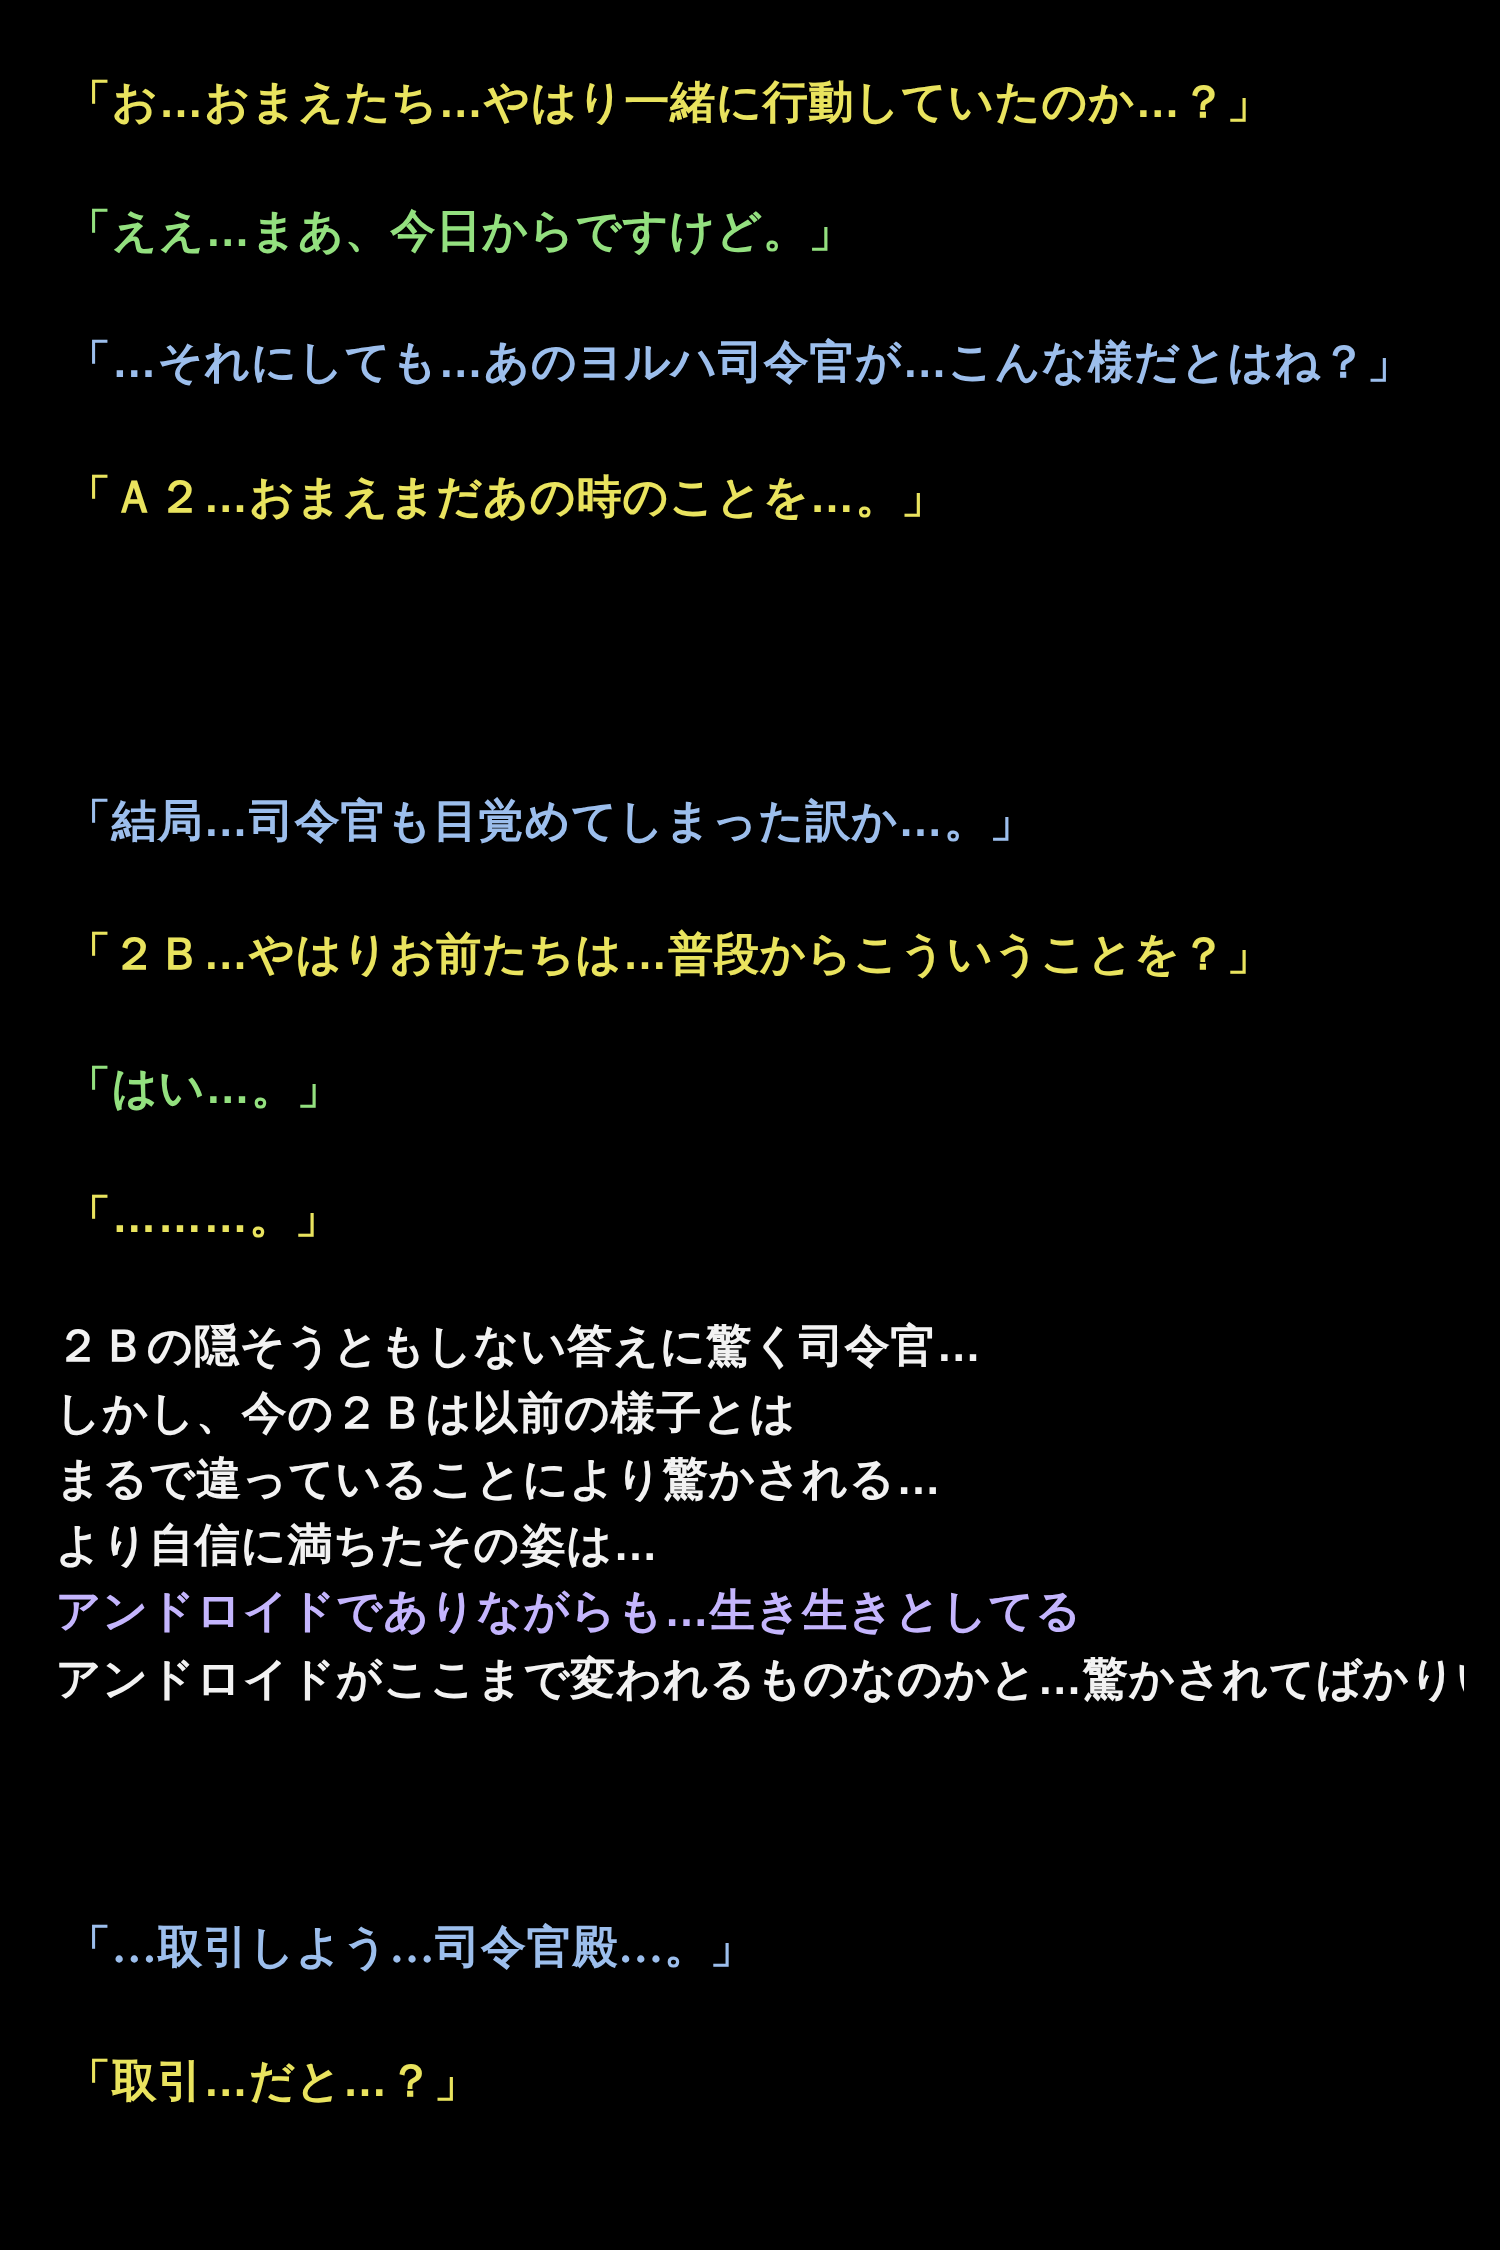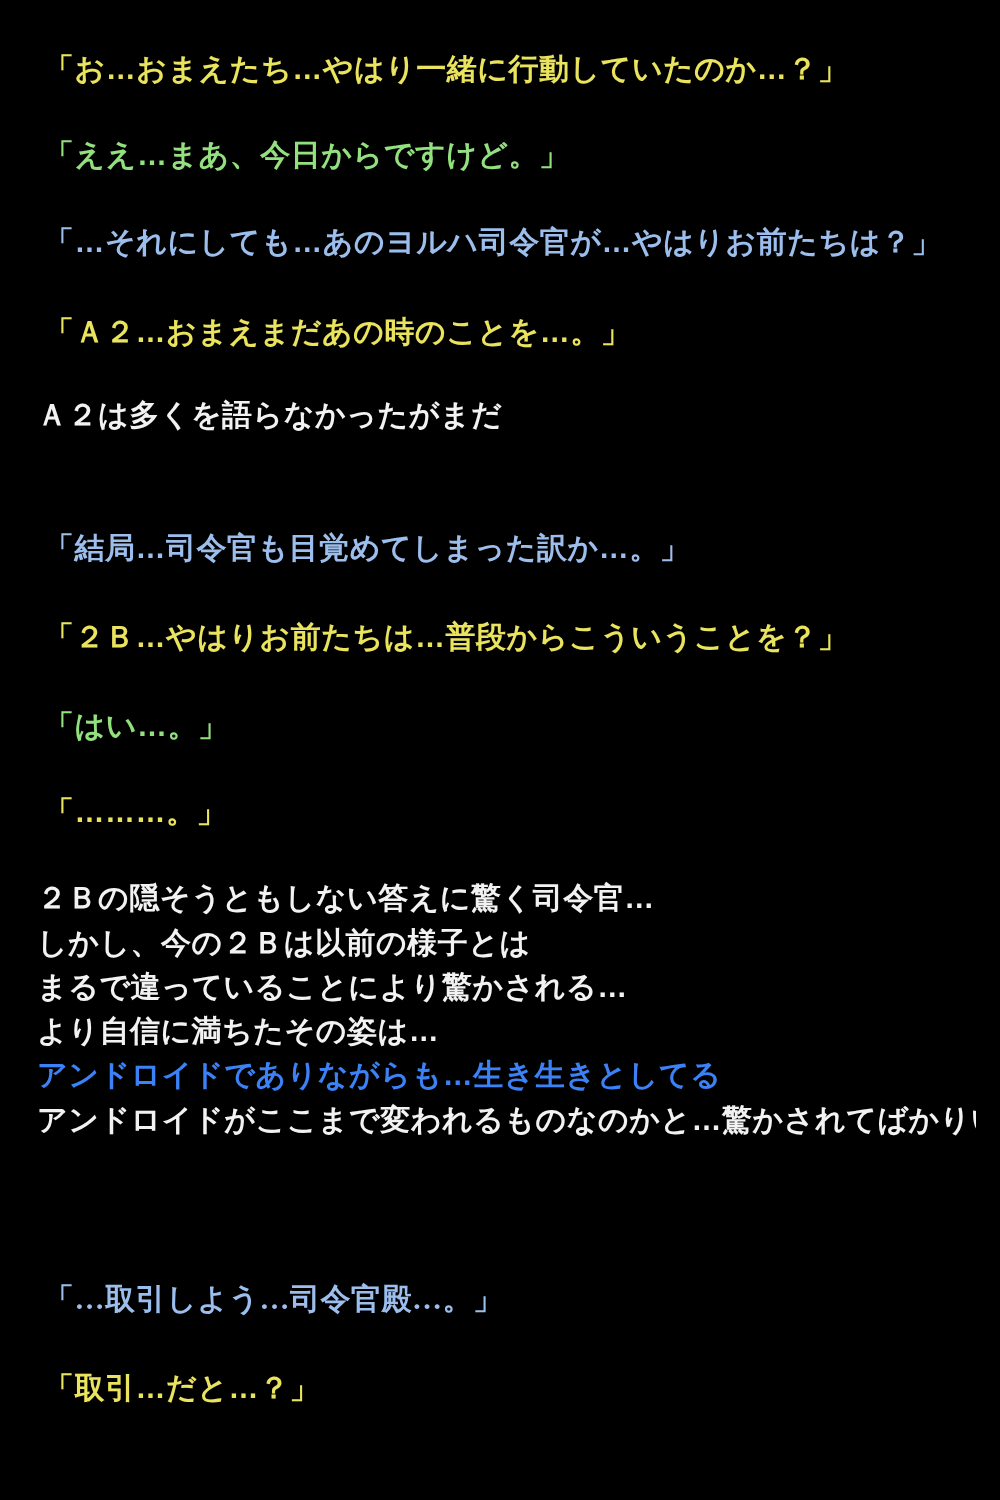--- a/index.html
+++ b/index.html
@@ -25,28 +25,27 @@
   }
   .dialogue { left: 44px; }
   .narration { left: 37px; }
 </style>
 </head>
 <body>
 
 <div class="page">
   <div class="line dialogue" style="top: 51px; color: rgb(233, 227, 94);">「お…おまえたち…やはり一緒に行動していたのか…？」</div>
   <div class="line dialogue" style="top: 137px; color: rgb(147, 224, 127); text-align: right;">「ええ…まあ、今日からですけど。」</div>
-  <div class="line dialogue" style="top: 224px; color: rgb(156, 190, 236);">「…それにしても…あのヨルハ司令官が…やはりお前たちは？」</div>
+  <div class="line dialogue" style="top: 224px; color: rgb(156, 190, 236);">「…それにしても…あのヨルハ司令官が…こんな様だとはね？」</div>
   <div class="line dialogue" style="top: 314px; color: rgb(233, 227, 94);">「Ａ２…おまえまだあの時のことを…。」</div>
-  <div class="line narration" style="top: 397px; color: rgb(242, 242, 242);">Ａ２は多くを語らなかったがまだ</div>
   <div class="line dialogue" style="top: 530px; color: rgb(156, 190, 236);">「結局…司令官も目覚めてしまった訳か…。」</div>
   <div class="line dialogue" style="top: 619px; color: rgb(233, 227, 94);">「２Ｂ…やはりお前たちは…普段からこういうことを？」</div>
   <div class="line dialogue" style="top: 708px; color: rgb(147, 224, 127); text-align: center;">「はい…。」</div>
   <div class="line dialogue" style="top: 794px; color: rgb(233, 227, 94);">「………。」</div>
   <div class="line narration" style="top: 880px; color: rgb(242, 242, 242);">２Ｂの隠そうともしない答えに驚く司令官…</div>
   <div class="line narration" style="top: 925px; color: rgb(242, 242, 242);">しかし、今の２Ｂは以前の様子とは</div>
   <div class="line narration" style="top: 969px; color: rgb(242, 242, 242);">まるで違っていることにより驚かされる…</div>
   <div class="line narration" style="top: 1013px; color: rgb(242, 242, 242);">より自信に満ちたその姿は…</div>
-  <div class="line narration" style="top: 1057px; color: #3b82f6;">アンドロイドでありながらも…生き生きとしてる</div>
+  <div class="line narration" style="top: 1057px; color: #c4b5fd;">アンドロイドでありながらも…生き生きとしてる</div>
   <div class="line narration" style="top: 1102px; color: rgb(242, 242, 242);">アンドロイドがここまで変われるものなのかと…驚かされてばかりいた</div>
   <div class="line dialogue" style="top: 1281px; color: rgb(156, 190, 236); font-family: Liberation Serif, serif;">「…取引しよう…司令官殿…。」</div>
   <div class="line dialogue" style="top: 1370px; color: rgb(233, 227, 94);">「取引…だと…？」</div>
 </div>
 
 </body></html>

